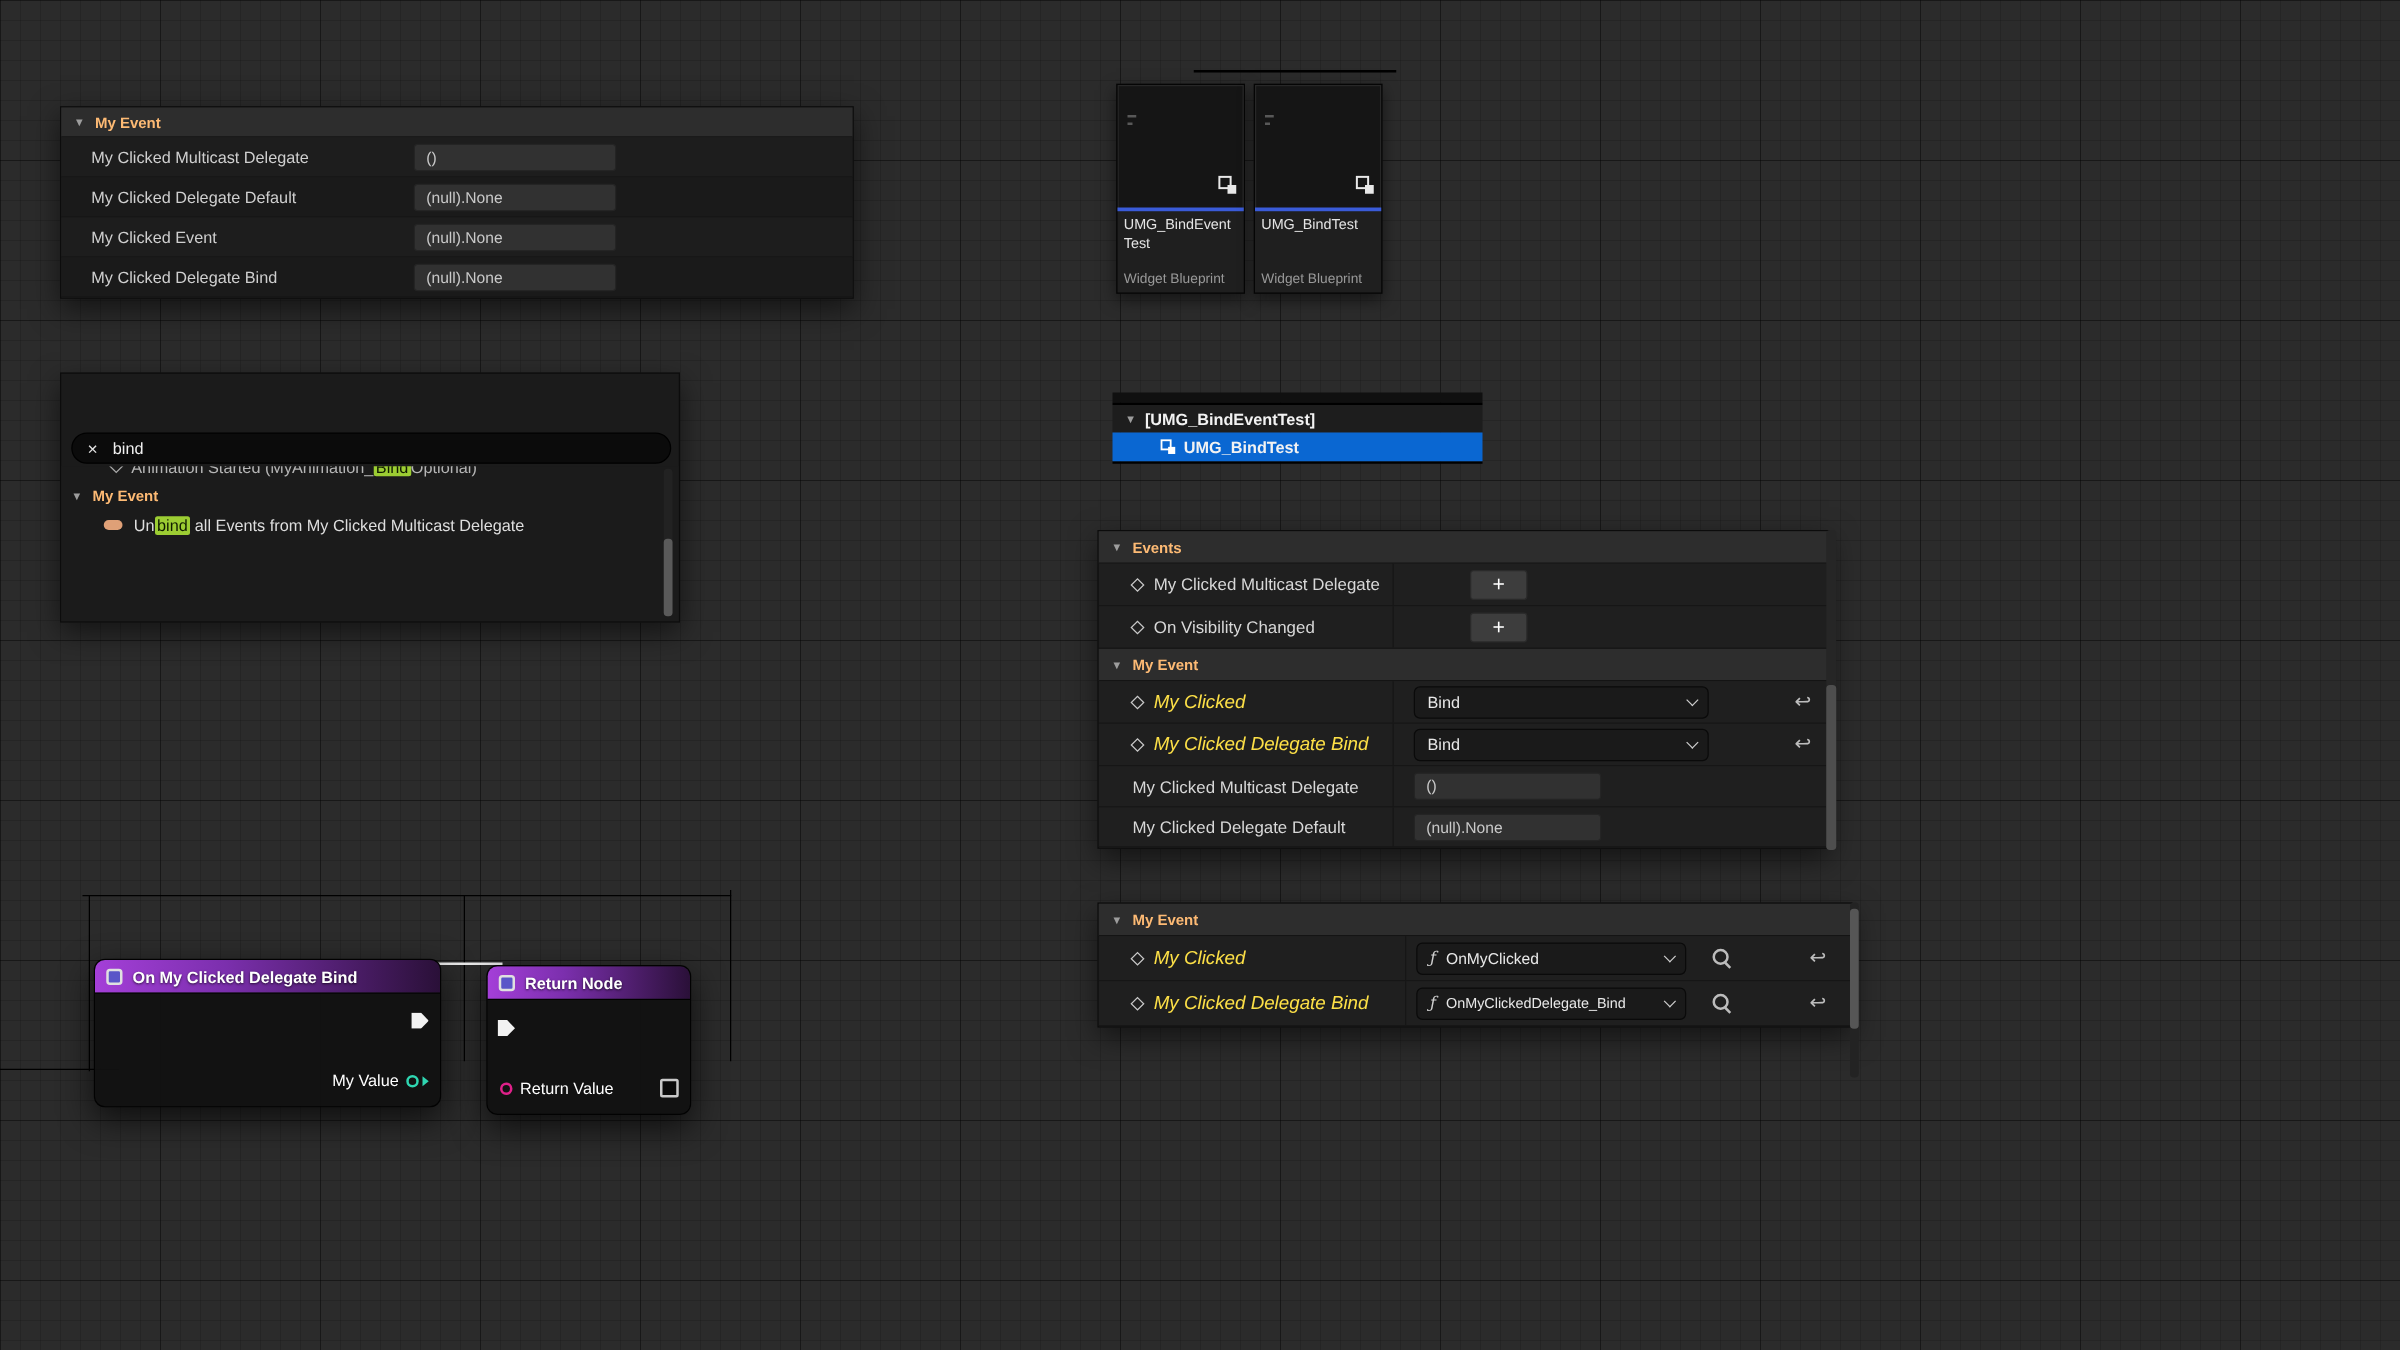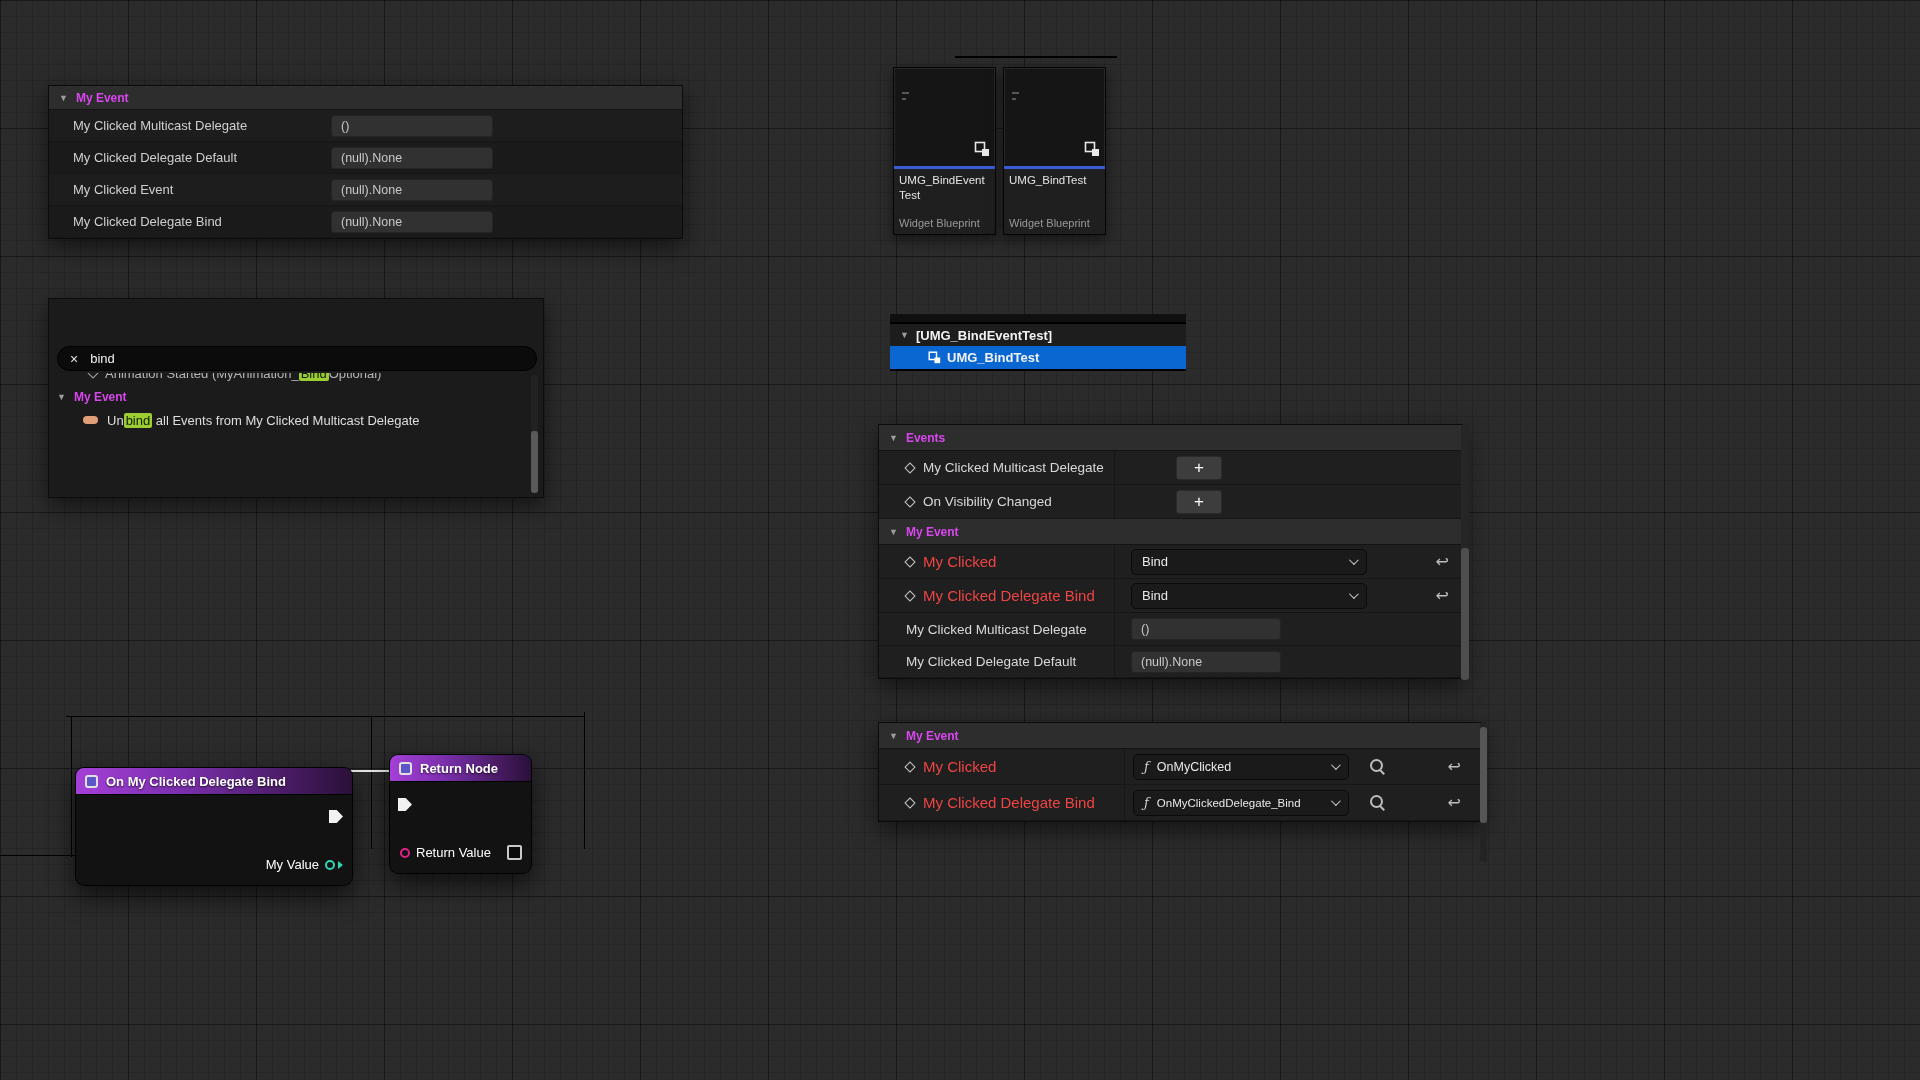--- a/index.html
+++ b/index.html
@@ -15,21 +15,21 @@
       linear-gradient(to right, rgba(0,0,0,0.13) 1px, transparent 1px),
       linear-gradient(to bottom, rgba(0,0,0,0.13) 1px, transparent 1px);
     background-size:128px 128px,128px 128px,16px 16px,16px 16px;
   }
   .black-line { position:absolute; background:#000; }
 
   
   .panel { position:absolute; background:#1d1d1d; border:1px solid #0c0c0c; box-shadow:0 8px 22px rgba(0,0,0,0.55); }
   .cat-header { display:flex; align-items:center; gap:8px; background:#2d2d2d; border-bottom:1px solid #141414; padding:0 10px; height:25px; }
   .tri { color:#9d9d9d; font-size:9px; flex:none; }
-  .cat-title { font-weight:bold; font-size:12px; color:#d946ef; }
+  .cat-title { font-weight:bold; font-size:12px; color:#fdba74; }
 
   .prow { position:relative; display:flex; align-items:center; height:32px; background:#1d1d1d; border-bottom:1px solid #161616; }
   .prow.alt { background:#1a1a1a; }
   .plabel { font-size:13px; color:#cfcfcf; white-space:nowrap; }
   .pfield { position:absolute; background:#313131; border:1px solid #242424; border-radius:3px; height:22px; display:flex; align-items:center; padding:0 9px; font-size:12.5px; color:#c9c9c9; white-space:nowrap; }
 
   
   .actions-title { position:relative; height:43px; background:linear-gradient(#464646,#393939); display:flex; align-items:center; padding:0 14px; border-bottom:1px solid #141414; }
   .actions-title-text { font-size:17px; color:#cdcdcd; }
   .cs-check { position:absolute; left:330px; top:14px; width:15px; height:15px; background:#0f6ddd; border-radius:3px; color:#fff; font-size:11px; font-weight:bold; display:flex; align-items:center; justify-content:center; line-height:1; }
@@ -61,21 +61,21 @@
 
   
   .h-row { position:absolute; left:0; right:0; display:flex; align-items:center; }
   .h-root { height:22px; background:#1d1d1d; padding-left:10px; gap:7px; }
   .h-child { height:23px; padding-left:38px; gap:6px; font-weight:bold; }
   .h-label { font-weight:bold; font-size:13px; color:#f2f2f2; white-space:nowrap; }
 
   
   .drow { position:relative; display:flex; align-items:center; background:#1f1f1f; border-bottom:1px solid #161616; padding-left:27px; gap:9px; }
   .drow::before { content:""; position:absolute; top:0; bottom:0; width:1px; background:#161616; left:var(--div,235px); }
-  .dlabel-lg { font-size:15px; color:#ef4444; white-space:nowrap; }
+  .dlabel-lg { font-size:15px; color:#fde047; white-space:nowrap;font-style:italic; }
   .dlabel { font-size:13.5px; color:#d8d8d8; white-space:nowrap; }
   .plus-btn { position:absolute; left:297px; width:46px; height:24px; background:#3d3d3d; border:1px solid #2a2a2a; border-radius:3px; color:#fff; font-size:17px; line-height:1; display:flex; align-items:center; justify-content:center; }
   .dropdown { position:absolute; height:26px; background:#1a1a1a; border:1px solid #0a0a0a; border-radius:5px; display:flex; align-items:center; padding:0 10px; gap:8px; color:#e8e8e8; font-size:13px; white-space:nowrap; }
   .dropdown .chev { margin-left:auto; }
   .chev { width:7px; height:7px; border-right:1.7px solid #cfcfcf; border-bottom:1.7px solid #cfcfcf; transform:rotate(45deg) translateY(-2px); flex:none; }
   .undo { position:absolute; font-size:16px; color:#bdbdbd; line-height:1; }
   .fn-glyph { font-style:italic; font-family:"DejaVu Serif",serif; color:#cfcfcf; font-size:13px; }
   .mag { position:absolute; width:17px; height:17px; }
   .mag::before { content:""; position:absolute; left:1px; top:1px; width:9px; height:9px; border:2px solid #bcbcbc; border-radius:50%; }
   .mag::after { content:""; position:absolute; left:11px; top:11px; width:6px; height:2px; background:#bcbcbc; transform:rotate(45deg); transform-origin:left center; }
@@ -295,21 +295,21 @@
     <span class="node-title">On My Clicked Delegate Bind</span>
   </div>
   <span class="exec-pin" style="right:9px;top:42px;"></span>
   <div class="pin-row" style="right:9px;bottom:13px;">
     <span>My Value</span>
     <span class="ring teal"></span>
     <span class="wedge teal"></span>
   </div>
 </div>
 
-<div class="node" style="left:389px;top:710px;width:143px;height:120px;">
+<div class="node" style="left:389px;top:728px;width:164px;height:120px;">
   <div class="node-header">
     <span class="node-icon"></span>
     <span class="node-title">Return Node</span>
   </div>
   <span class="exec-pin" style="left:8px;top:43px;"></span>
   <div class="pin-row" style="left:10px;right:9px;bottom:13px;">
     <span class="ring pink"></span>
     <span>Return Value</span>
     <span style="flex:1;"></span>
     <span class="rv-check"></span>

